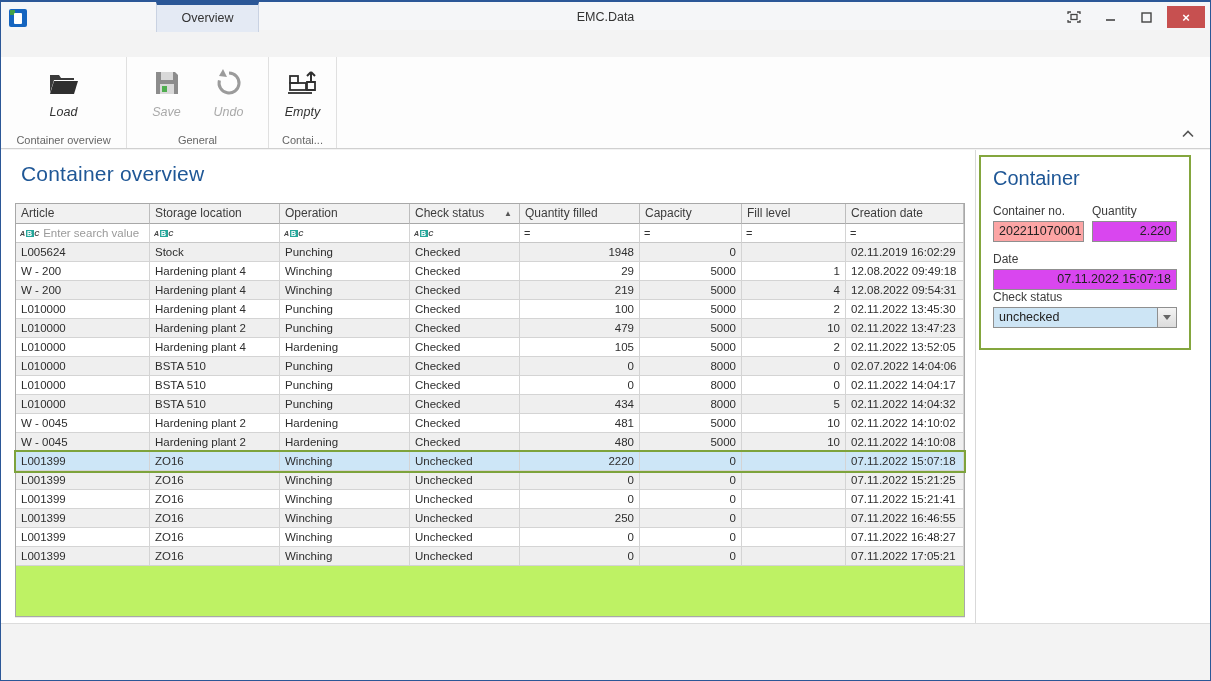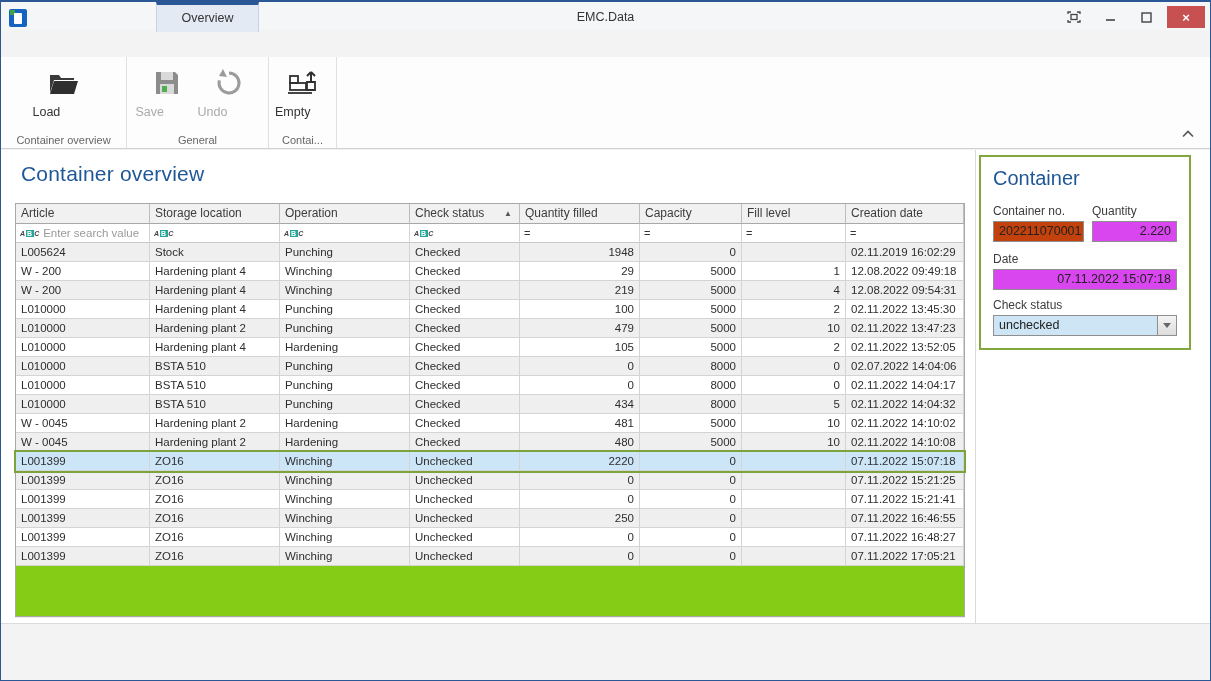--- a/index.html
+++ b/index.html
@@ -33,35 +33,35 @@
   .rtab.view { width:84px; }
   .rtab.edit { width:100px; background:#fdfdfd; color:#2b5797;
                border:1px solid #d5d5d5; border-bottom:none; }
 
   
   #ribbon { position:absolute; left:0; top:57px; width:100%; height:92px; background:#fdfdfd;
             border-bottom:1px solid #d0d0d0; display:flex; }
   .rgroup { position:relative; height:100%; border-right:1px solid #e0e0e0; padding:4px 6px 16px 6px;
             display:flex; align-items:flex-start; }
   .rgroup .glabel { position:absolute; left:0; right:0; bottom:2px; text-align:center; font-size:11px; color:#666; }
-  .rbtn { width:62px; padding-top:4px; text-align:left; }
+  .rbtn { width:62px; padding-top:4px; text-align:center;font-style:italic; }
   .rbtn .ricon { height:36px; display:flex; align-items:center; justify-content:center; }
   .rbtn .rlabel { font-size:12.5px; color:#333; margin-top:4px; }
   .rbtn.disabled .rlabel { color:#aaa; }
   #ribbon-collapse { position:absolute; right:16px; bottom:6px; color:#555; }
 
   
   #content { position:absolute; left:0; top:150px; width:100%; height:473px; background:#fff; }
   #main-area { position:absolute; left:0; top:0; width:975px; height:473px; background:#fff;
                border-right:1px solid #d9d9d9; }
   #page-title { position:absolute; left:20px; top:12px; font-size:21px; color:#1f5796; letter-spacing:.2px; }
 
   
   #grid-panel { position:absolute; left:14px; top:53px; width:950px; height:414px;
-                border:1px solid #a8a8a8; background:#84cc16; box-shadow:0 1px 0 #00000014; }
+                border:1px solid #a8a8a8; background:#bef264; box-shadow:0 1px 0 #00000014; }
   .grow { display:flex; }
   .gcell { flex:none; overflow:hidden; white-space:nowrap; border-right:1px solid #d4d4d4; }
   #grid-head .gcell { height:20px; line-height:19px; background:#f1f1f1; border-right:1px solid #bdbdbd;
                       border-bottom:1px solid #a8a8a8; font-size:12px; color:#3c3c3c; padding:0 5px;
                       display:flex; align-items:center; }
   #grid-head .sort { margin-left:auto; font-size:8px; color:#555; padding-right:2px; }
   #grid-filter .gcell { height:19px; background:#fff; border-bottom:1px solid #c8c8c8;
                         display:flex; align-items:center; padding:0 4px; font-size:11.5px; color:#9a9a9a; }
   .abc { display:inline-flex; align-items:center; font-size:7px; font-weight:bold; color:#444; margin-right:4px; }
   .abc b { background:#26a69a; color:#fff; padding:0 1.5px; margin:0 .5px; font-weight:bold; }
@@ -75,25 +75,25 @@
   .grow.selected .gcell { border-bottom-color:transparent; }
 
   
   #side-area { position:absolute; left:975px; top:0; right:0; height:473px; background:#fff; }
   #container-panel { position:absolute; left:3px; top:5px; width:212px; height:195px;
                      border:2px solid #84a63e; background:#fff; padding:10px 12px; }
   #panel-title { font-size:20px; color:#1f5796; margin-bottom:14px; }
   .fld-label { font-size:12px; color:#3c3c3c; margin-bottom:3px; }
   .fld { height:21px; border:1px solid #8f8f8f; font-size:12.5px; color:#222; line-height:19px; padding:0 5px; }
   .fld.blue { background:#d946ef; }
-  .fld.gray { background:#c2410c; }
+  .fld.gray { background:#fca5a5; }
   .fld.r { text-align:right; }
   #row1 { display:flex; gap:8px; margin-bottom:10px; }
   #row1 .col { width:91px; }
-  #date-wrap { margin-bottom:8px; }
+  #date-wrap { margin-bottom:0; }
   #combo { display:flex; height:21px; border:1px solid #8f8f8f; }
   #combo .val { flex:1; background:#cde5f5; font-size:12.5px; line-height:19px; padding:0 5px; color:#222; }
   #combo .btn { width:19px; background:linear-gradient(#f4f4f4,#dcdcdc); border-left:1px solid #8f8f8f;
                 display:flex; align-items:center; justify-content:center; }
   .caret-down { width:0; height:0; border-left:4px solid transparent; border-right:4px solid transparent;
                 border-top:5px solid #666; }
 
   
   #bottom-strip { position:absolute; left:0; top:623px; width:100%; height:57px; background:#f3f3f3;
                   border-top:1px solid #dcdcdc; }

